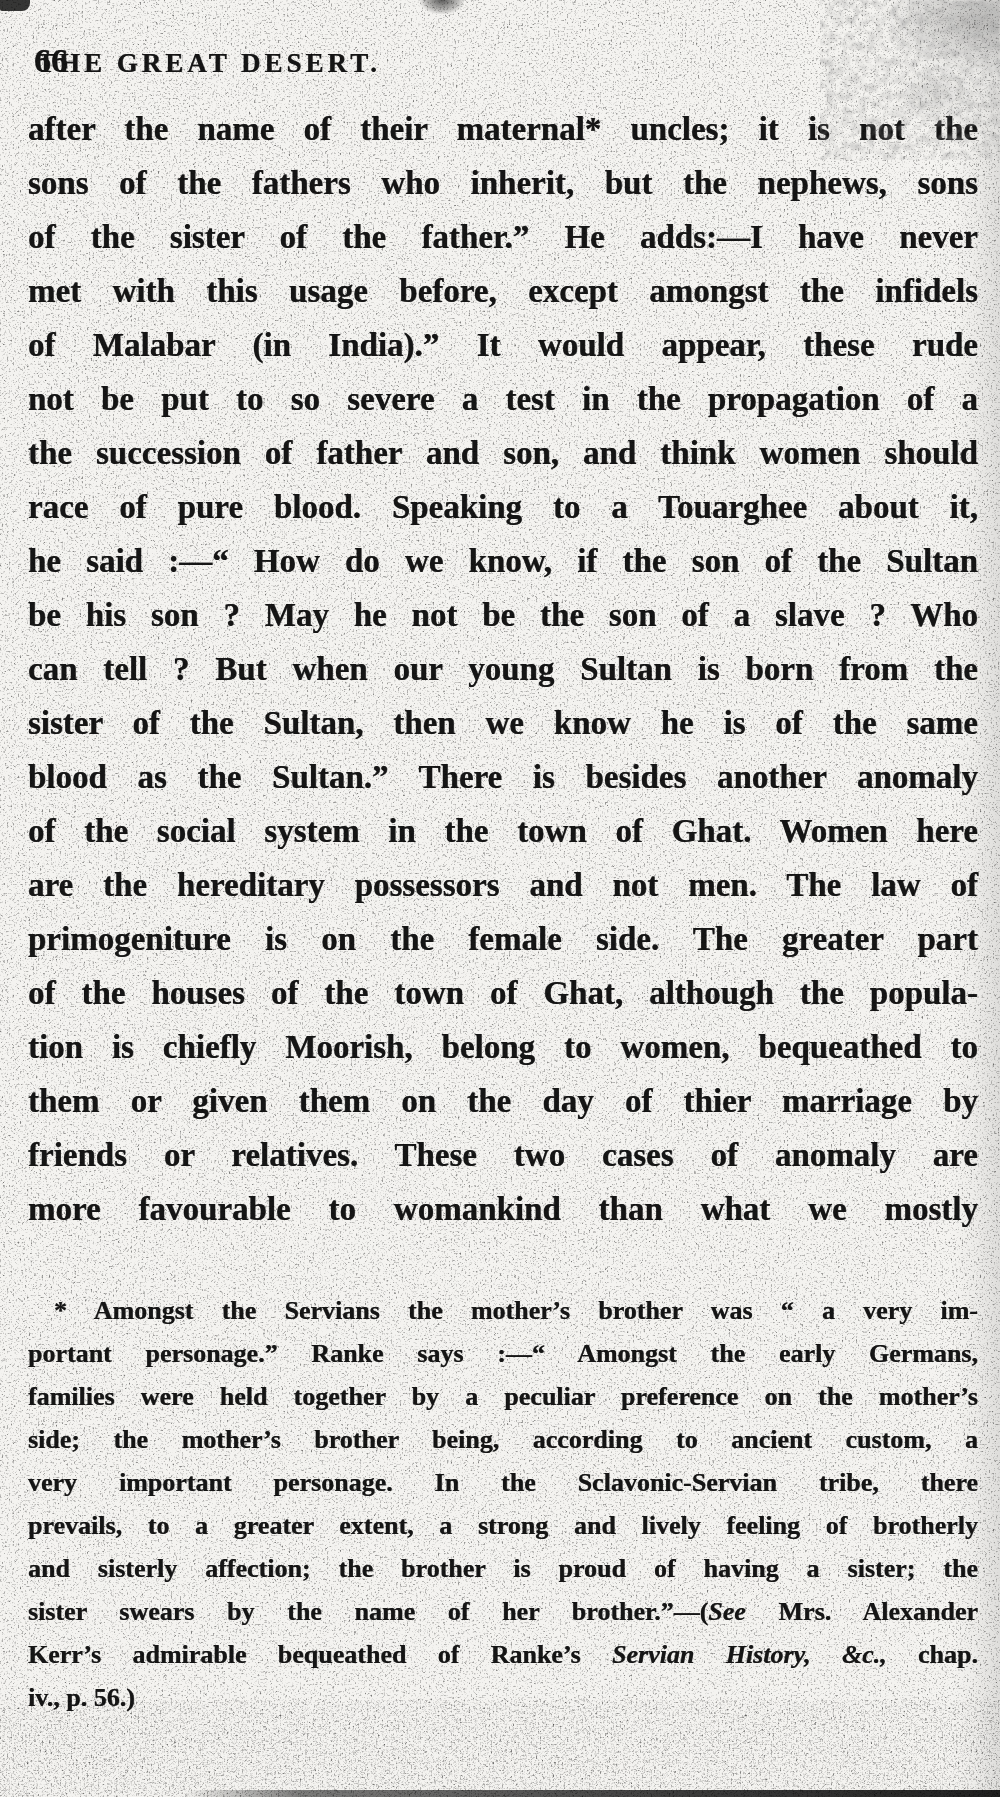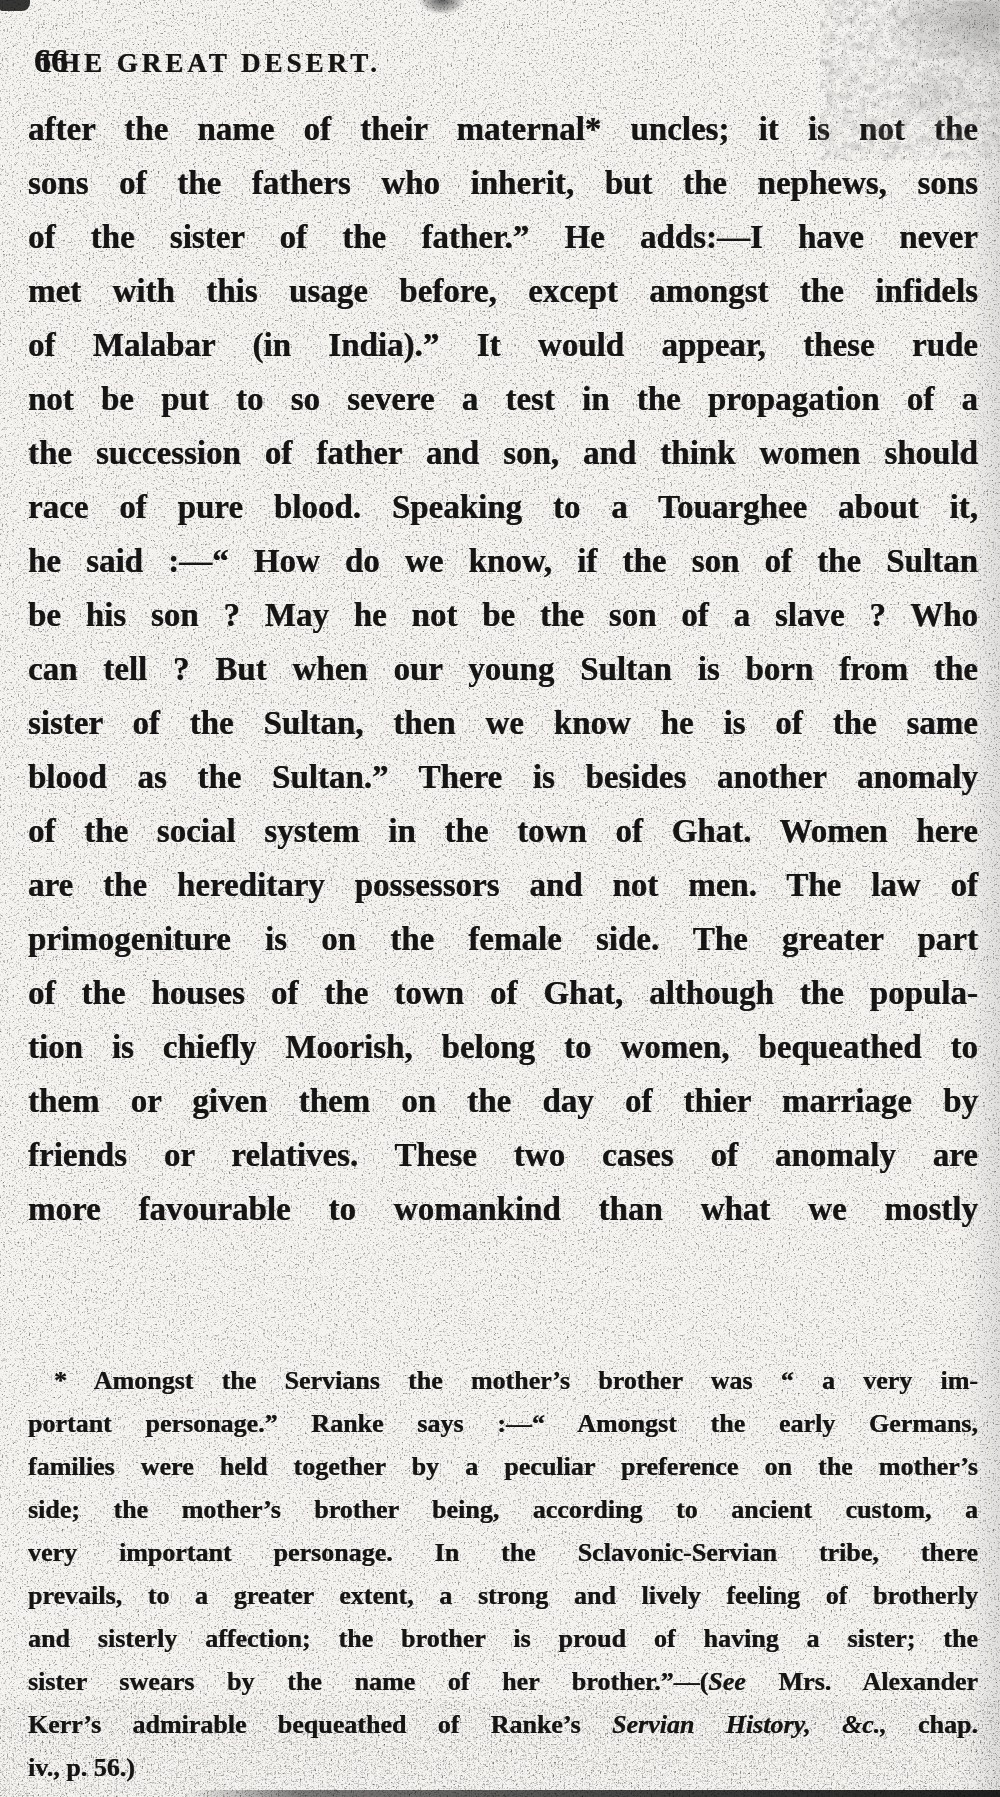--- a/index.html
+++ b/index.html
@@ -95,21 +95,21 @@
     font-size: 33px;
     line-height: 54px;
     height: 54px;
     white-space: normal;
     text-align: justify;
     text-align-last: justify;
     overflow: visible;
   }
   .footnote {
     position: absolute;
-    top: 1359px; left: 28px;
+    top: 1289px; left: 28px;
     width: 950px;
     z-index: 4;
   }
   .fn-line {
     font-size: 26px;
     line-height: 43px;
     height: 43px;
     text-align: justify;
     text-align-last: justify;
   }

